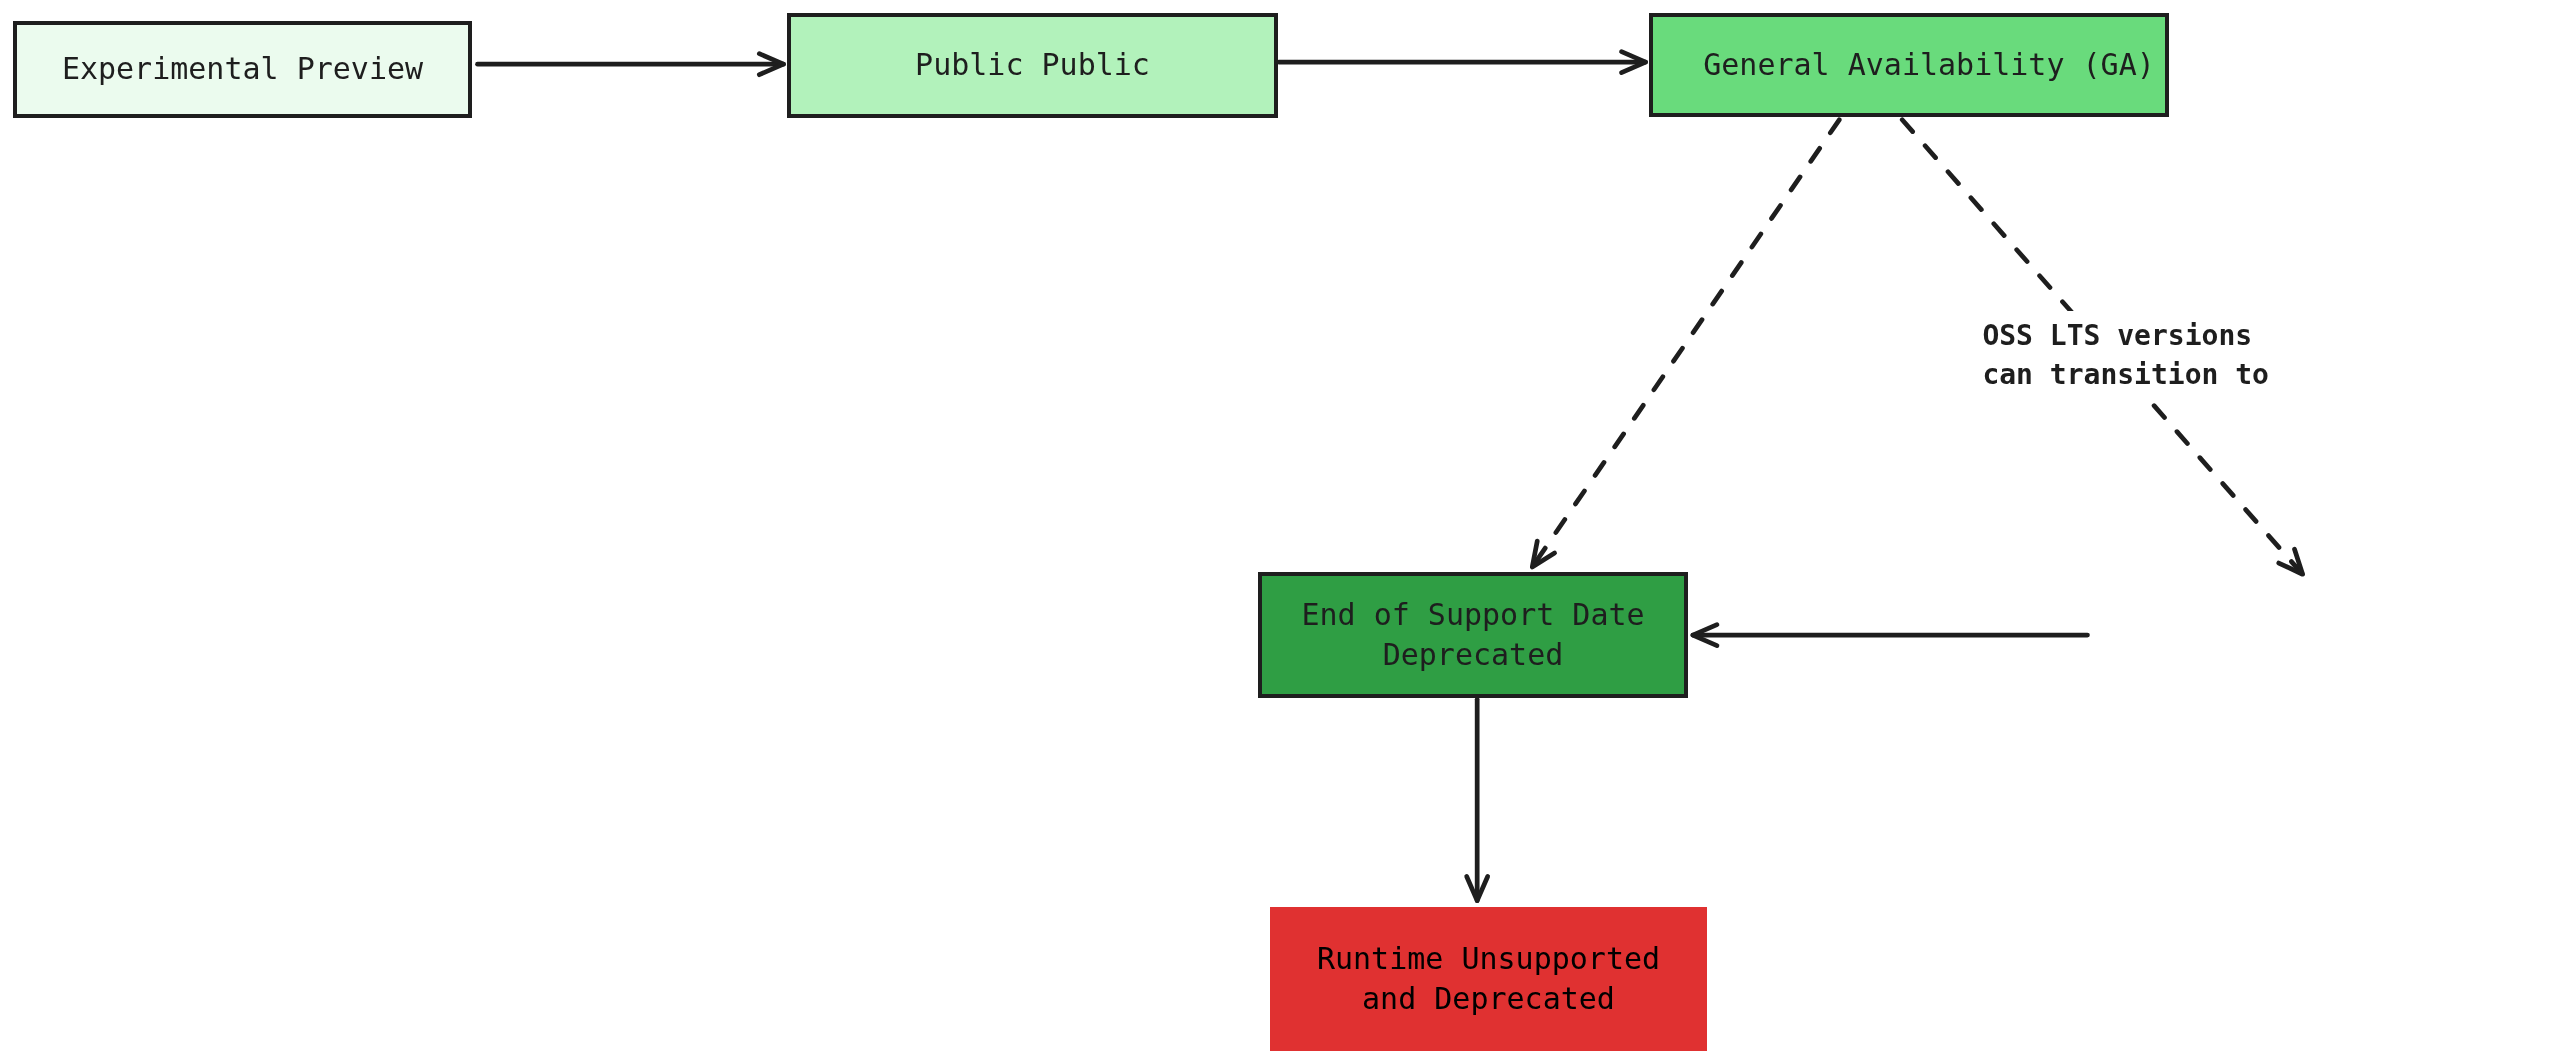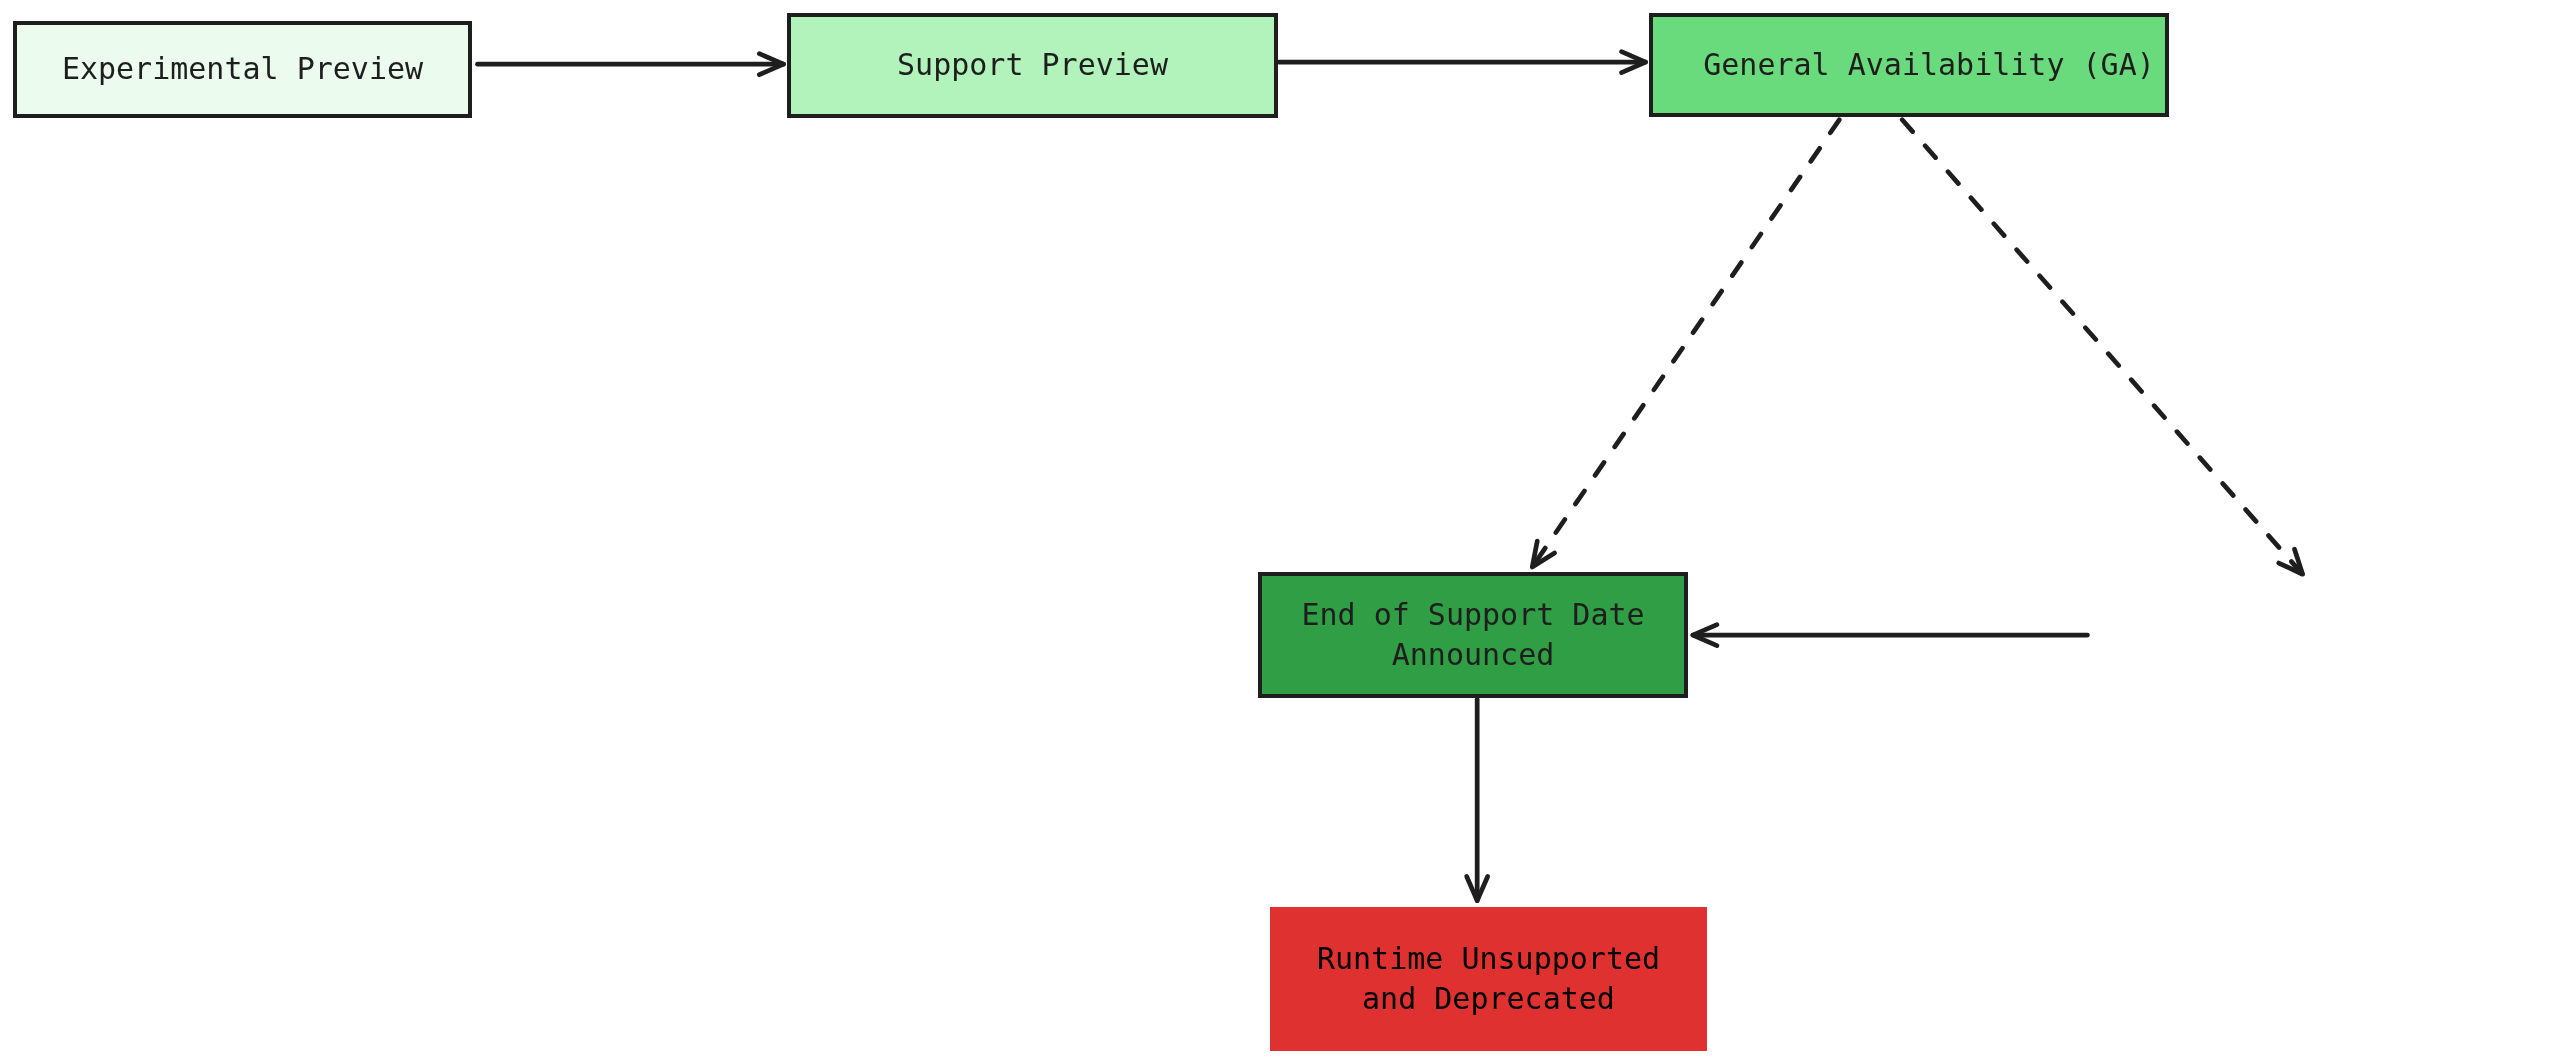--- a/index.html
+++ b/index.html
@@ -88,26 +88,28 @@
 
     <line class="edge-line dashed" x1="3625" y1="228" x2="4388" y2="1094" marker-end="url(#arrowhead)" stroke="#1e1e1e"></line>
 
     <line class="edge-line" x1="3978" y1="1210" x2="3226" y2="1210" marker-end="url(#arrowhead)" stroke="#1e1e1e"></line>
 
     <line class="edge-line" x1="2815" y1="1332" x2="2815" y2="1716" marker-end="url(#arrowhead)" stroke="#1e1e1e"></line>
   </svg>
 
   <div class="node node-experimental" style="background: rgb(235, 251, 238); color: rgb(30, 30, 30);">Experimental Preview</div>
 
-  <div class="node node-public" style="background: rgb(178, 242, 187); color: rgb(30, 30, 30);">Support Preview</div>
+  <div class="node node-public" style="background: rgb(178, 242, 187); color: rgb(30, 30, 30);">Public Public</div>
 
   <div class="node node-ga" style="background: rgb(105, 219, 124); color: rgb(30, 30, 30); padding-left: 40px;">General Availability (GA)</div>
 
   <div class="node node-eos" style="background: rgb(47, 158, 68); color: rgb(30, 30, 30);">End of Support Date
-Announced</div>
+Deprecated</div>
 
 
   <div class="node node-runtime" style="background: rgb(224, 49, 49); color: #000000; border: none;">Runtime Unsupported
 and Deprecated</div>
 
+  <div class="edge-label">OSS LTS versions
+can transition to</div>
 
 </div>
 
 
 </body></html>

